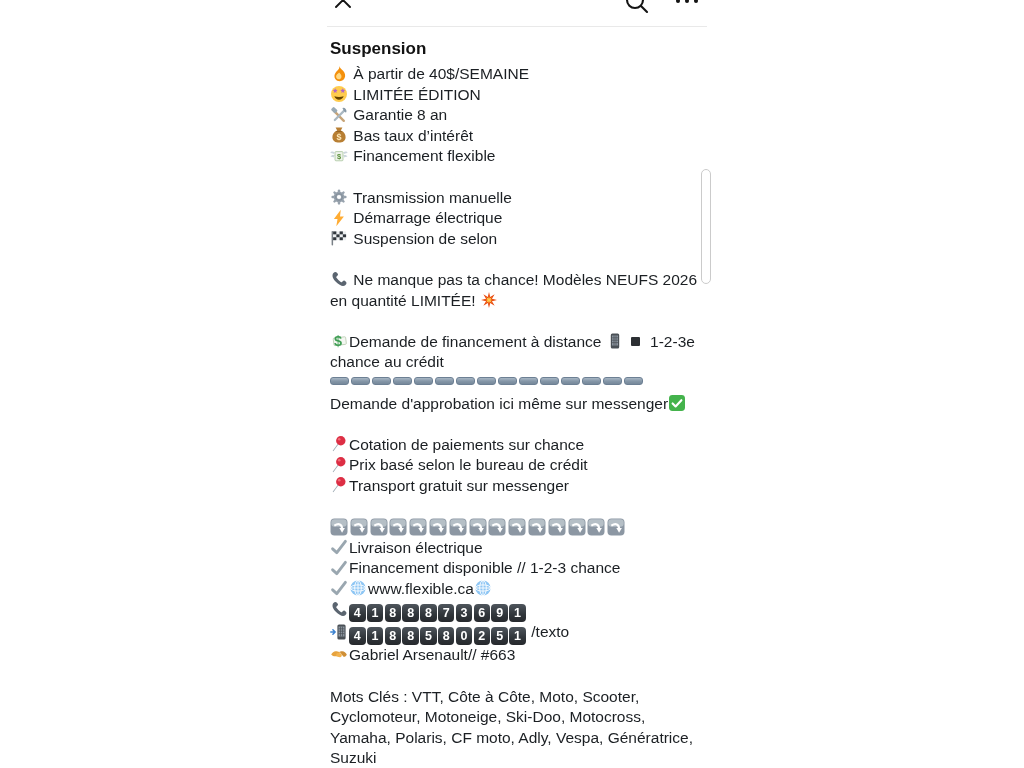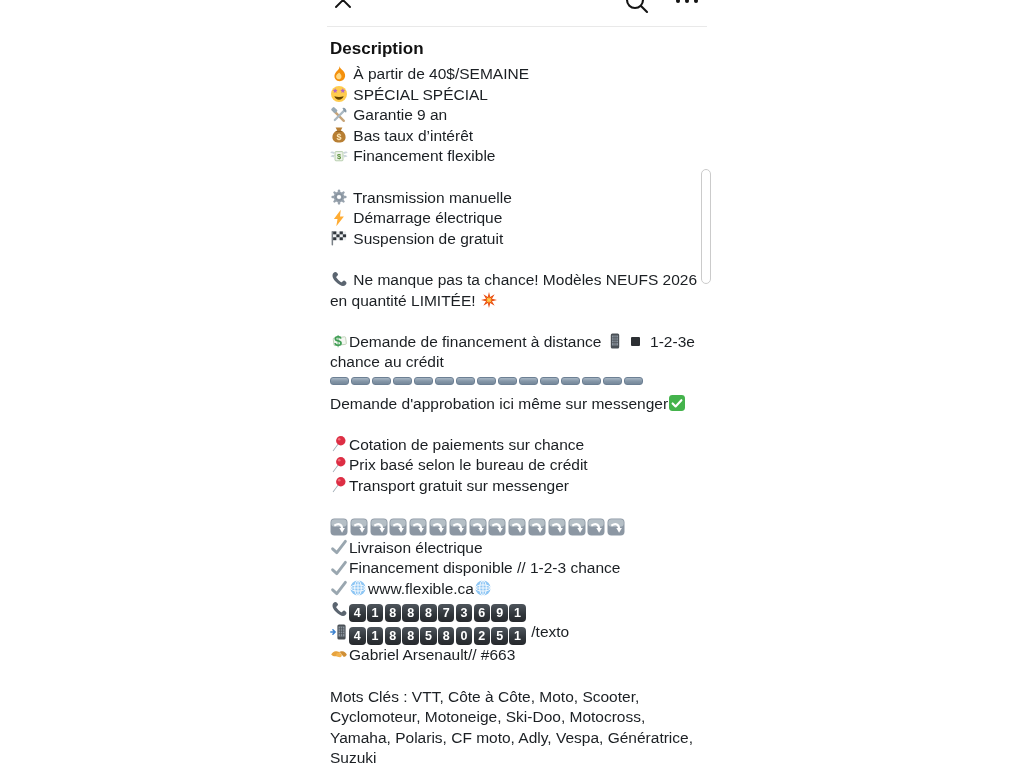--- a/index.html
+++ b/index.html
@@ -53,38 +53,38 @@
     <span class="tb-icon tb-more">
       <svg viewBox="0 0 26 12">
           <circle cx="4" cy="6" r="2" fill="#141414"></circle>
           <circle cx="13" cy="6" r="2" fill="#141414"></circle>
           <circle cx="22" cy="6" r="2" fill="#141414"></circle>
         </svg>
     </span>
   </div>
 
   <div class="content">
-    <div class="section-title">Description</div>
+    <div class="section-title">Suspension</div>
     <div id="desc">
         <div class="para">
           <div class="line"><span class="ic ic-fire"><svg viewBox="0 0 18 18">
                 <path fill="#f4900c" d="M9.2 1c.9 3-1.9 4.4-3.6 6.7C4.2 9.6 4 12 5.3 13.9 7.1 16.5 11 16.8 13.2 15c2.3-1.9 2.5-5.2 1-7.7C13 5.2 10.4 4 9.2 1z"></path>
                 <path fill="#ffd983" d="M9.1 7.6c1.3 1.3 2.5 2.4 2.4 4.1-.1 1.5-1.3 2.7-2.8 2.6-1.4 0-2.6-1.3-2.6-2.8 0-1.7 1.8-2.6 3-3.9z"></path>
               </svg></span><span class="txt"> À partir de 40$/SEMAINE</span></div>
           <div class="line"><span class="ic ic-star-struck"><svg viewBox="0 0 18 18">
                 <circle cx="9" cy="9" r="8" fill="#ffcc4d"></circle>
                 <path d="M4.3 11.2c.9 2.3 2.7 3.5 4.7 3.5s3.8-1.2 4.7-3.5c-3.1.9-6.3.9-9.4 0z" fill="#664500"></path>
                 <path fill="#b265c8" d="M5.2 3.2l.7 1.6 1.7.2-1.3 1.2.4 1.7-1.5-.9-1.5.9.4-1.7-1.3-1.2 1.7-.2zM12.8 3.2l.7 1.6 1.7.2-1.3 1.2.4 1.7-1.5-.9-1.5.9.4-1.7-1.3-1.2 1.7-.2z"></path>
-              </svg></span><span class="txt"> SPÉCIAL SPÉCIAL</span></div>
+              </svg></span><span class="txt"> LIMITÉE ÉDITION</span></div>
           <div class="line"><span class="ic ic-hammer-wrench"><svg viewBox="0 0 18 18">
                 <path d="M4.2 5.2 13.8 14.8" stroke="#c7a477" stroke-width="2.4" stroke-linecap="round"></path>
                 <rect x="1.4" y="2" width="5.8" height="4.2" rx="1.2" fill="#99aab5" transform="rotate(43 4.3 4.1)"></rect>
                 <path d="M14.2 4.6 4.8 14" stroke="#aab8c2" stroke-width="2.2" stroke-linecap="round"></path>
                 <path d="M12.4 2a3.2 3.2 0 0 1 3.6 4.8l-2.1-1.8z" fill="#8899a6"></path>
-              </svg></span><span class="txt"> Garantie 9 an</span></div>
+              </svg></span><span class="txt"> Garantie 8 an</span></div>
           <div class="line"><span class="ic ic-money-bag"><svg viewBox="0 0 18 18">
                 <path fill="#b87f33" d="M7.2 4.6 5.6 1.6h6.8l-1.6 3c3.2 1 4.8 3.8 4.8 6.6 0 3.6-3 5.4-6.6 5.4S2.4 14.8 2.4 11.2c0-2.8 1.6-5.6 4.8-6.6z"></path>
                 <path fill="#8a5c22" d="M6.4 4.9h5.2l.5.9H5.9z"></path>
                 <text x="9" y="13.8" text-anchor="middle" font-size="9" font-weight="bold" fill="#ffe8b6" font-family="Liberation Sans,sans-serif">$</text>
               </svg></span><span class="txt"> Bas taux d’intérêt</span></div>
           <div class="line"><span class="ic ic-money-wings"><svg viewBox="0 0 18 18">
                 <path fill="#ccd6dd" d="M4.7 5.6C3 4 .9 4.3.4 5.9c1.3 0 2.4.4 3.2 1.2zM4.7 8.3C2.9 7.7 1 8.2.6 9.7 1.8 9.5 2.9 9.8 3.7 10.5zM13.3 5.6C15 4 17.1 4.3 17.6 5.9c-1.3 0-2.4.4-3.2 1.2zM13.3 8.3c1.8-.6 3.7-.1 4.1 1.4-1.2-.2-2.3.1-3.1.8z"></path>
                 <rect x="5" y="4.6" width="8" height="9.2" rx="1" fill="#eef3ea" stroke="#9fbf94" stroke-width="0.7"></rect>
                 <text x="9" y="11.8" text-anchor="middle" font-size="7.5" font-weight="bold" fill="#5c913b" font-family="Liberation Sans,sans-serif">$</text>
               </svg></span><span class="txt"> Financement flexible</span></div>
@@ -108,21 +108,21 @@
                 <rect x="1.6" y="2" width="1.5" height="14.5" rx="0.7" fill="#7a8087"></rect>
                 <rect x="3.1" y="2.4" width="13" height="8.8" fill="#eceff1"></rect>
                 <g fill="#31373d">
                   <rect x="3.1" y="2.4" width="3.25" height="2.93"></rect>
                   <rect x="9.6" y="2.4" width="3.25" height="2.93"></rect>
                   <rect x="6.35" y="5.33" width="3.25" height="2.93"></rect>
                   <rect x="12.85" y="5.33" width="3.25" height="2.93"></rect>
                   <rect x="3.1" y="8.26" width="3.25" height="2.94"></rect>
                   <rect x="9.6" y="8.26" width="3.25" height="2.94"></rect>
                 </g>
-              </svg></span><span class="txt"> Suspension de gratuit</span></div>
+              </svg></span><span class="txt"> Suspension de selon</span></div>
         </div>
         <div class="para">
           <div class="line"><span class="ic ic-phone"><svg viewBox="0 0 18 18">
                 <path d="M2.5 5.5c0-2 1.5-3.5 3-3.5 1 0 2.5 1.5 2.5 2.5 0 .8-.8 1.3-1.4 1.9-.4.4-.4 1 .1 1.7 1 1.4 2.3 2.7 3.7 3.7.7.5 1.3.5 1.7.1.6-.6 1.1-1.4 1.9-1.4 1 0 2.5 1.5 2.5 2.5 0 1.5-1.5 3-3.5 3-1.8 0-4.6-1.6-7.2-4.2S2.5 7.3 2.5 5.5z" fill="#5b6570"></path>
               </svg></span><span class="txt"> Ne manque pas ta chance! Modèles NEUFS 2026 en quantité LIMITÉE! </span><span class="ic ic-collision"><svg viewBox="0 0 18 18">
                 <polygon fill="#e8470b" points="17,9 11.96,10.23 14.66,14.66 10.23,11.96 9,17 7.77,11.96 3.34,14.66 6.04,10.23 1,9 6.04,7.77 3.34,3.34 7.77,6.04 9,1 10.23,6.04 14.66,3.34 11.96,7.77"></polygon>
                 <polygon fill="#ffcc4d" points="13,9 10.48,9.62 11.83,11.83 9.62,10.48 9,13 8.38,10.48 6.17,11.83 7.52,9.62 5,9 7.52,8.38 6.17,6.17 8.38,7.52 9,5 9.62,7.52 11.83,6.17 10.48,8.38"></polygon>
               </svg></span></div>
         </div>
         <div class="para">

